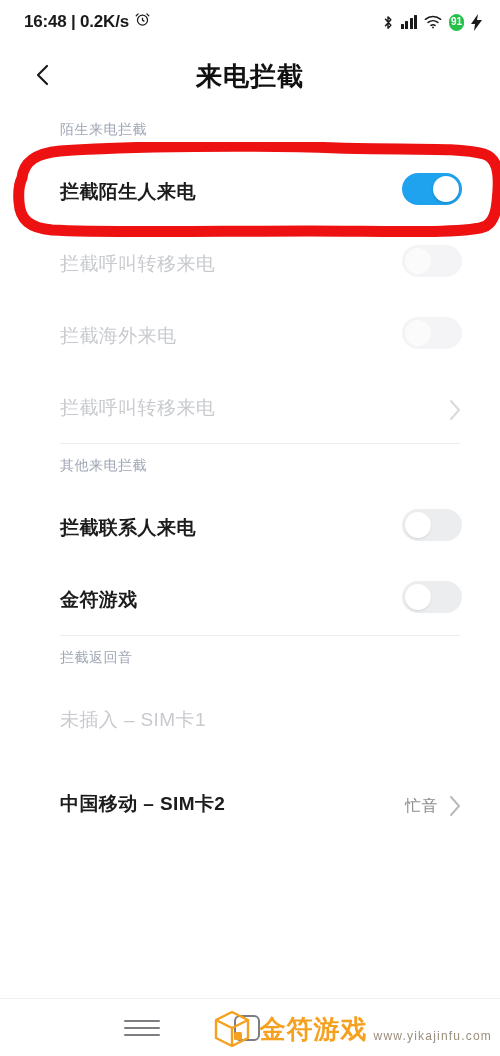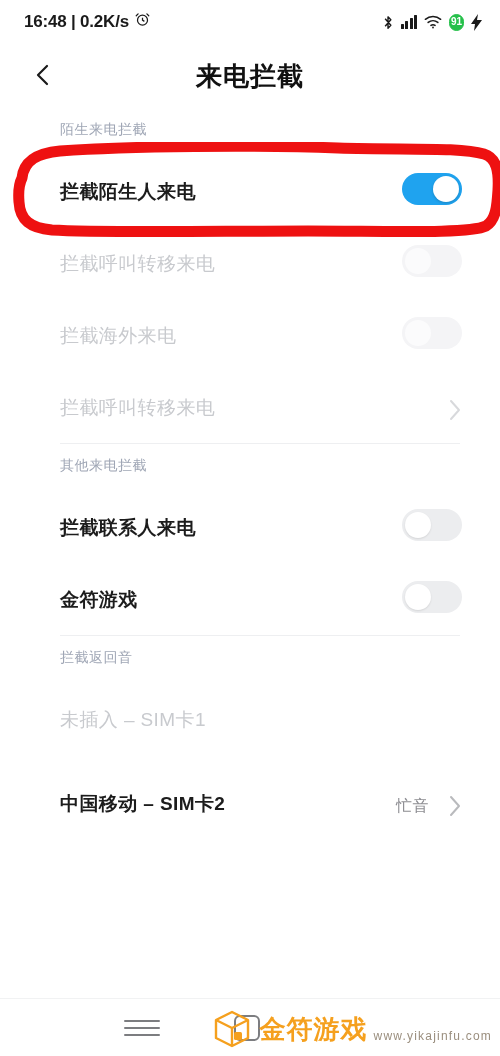--- a/index.html
+++ b/index.html
@@ -83,21 +83,21 @@
     position: relative;
     display: flex; align-items: flex-end; justify-content: space-between;
     min-height: 58px;
     padding: 0 30px 0 32px;
   }
   .row-label {
     font-size: 19px; color: #1c1c1c; font-weight: bold;
     letter-spacing: .4px;
   }
   .row.disabled .row-label { color: #c8cace; font-weight: normal; }
-  .row-right { display: flex; align-items: center; gap: 20px; }
+  .row-right { display: flex; align-items: center; gap: 11px; }
   .row-value { font-size: 16px; color: #8d8d92; letter-spacing: .5px; }
 
   
   .toggle {
     width: 60px; height: 32px; border-radius: 16px;
     position: relative; flex: none;
     background: #ecedef;
   }
   .toggle .knob {
     position: absolute; top: 3px; left: 3px;

